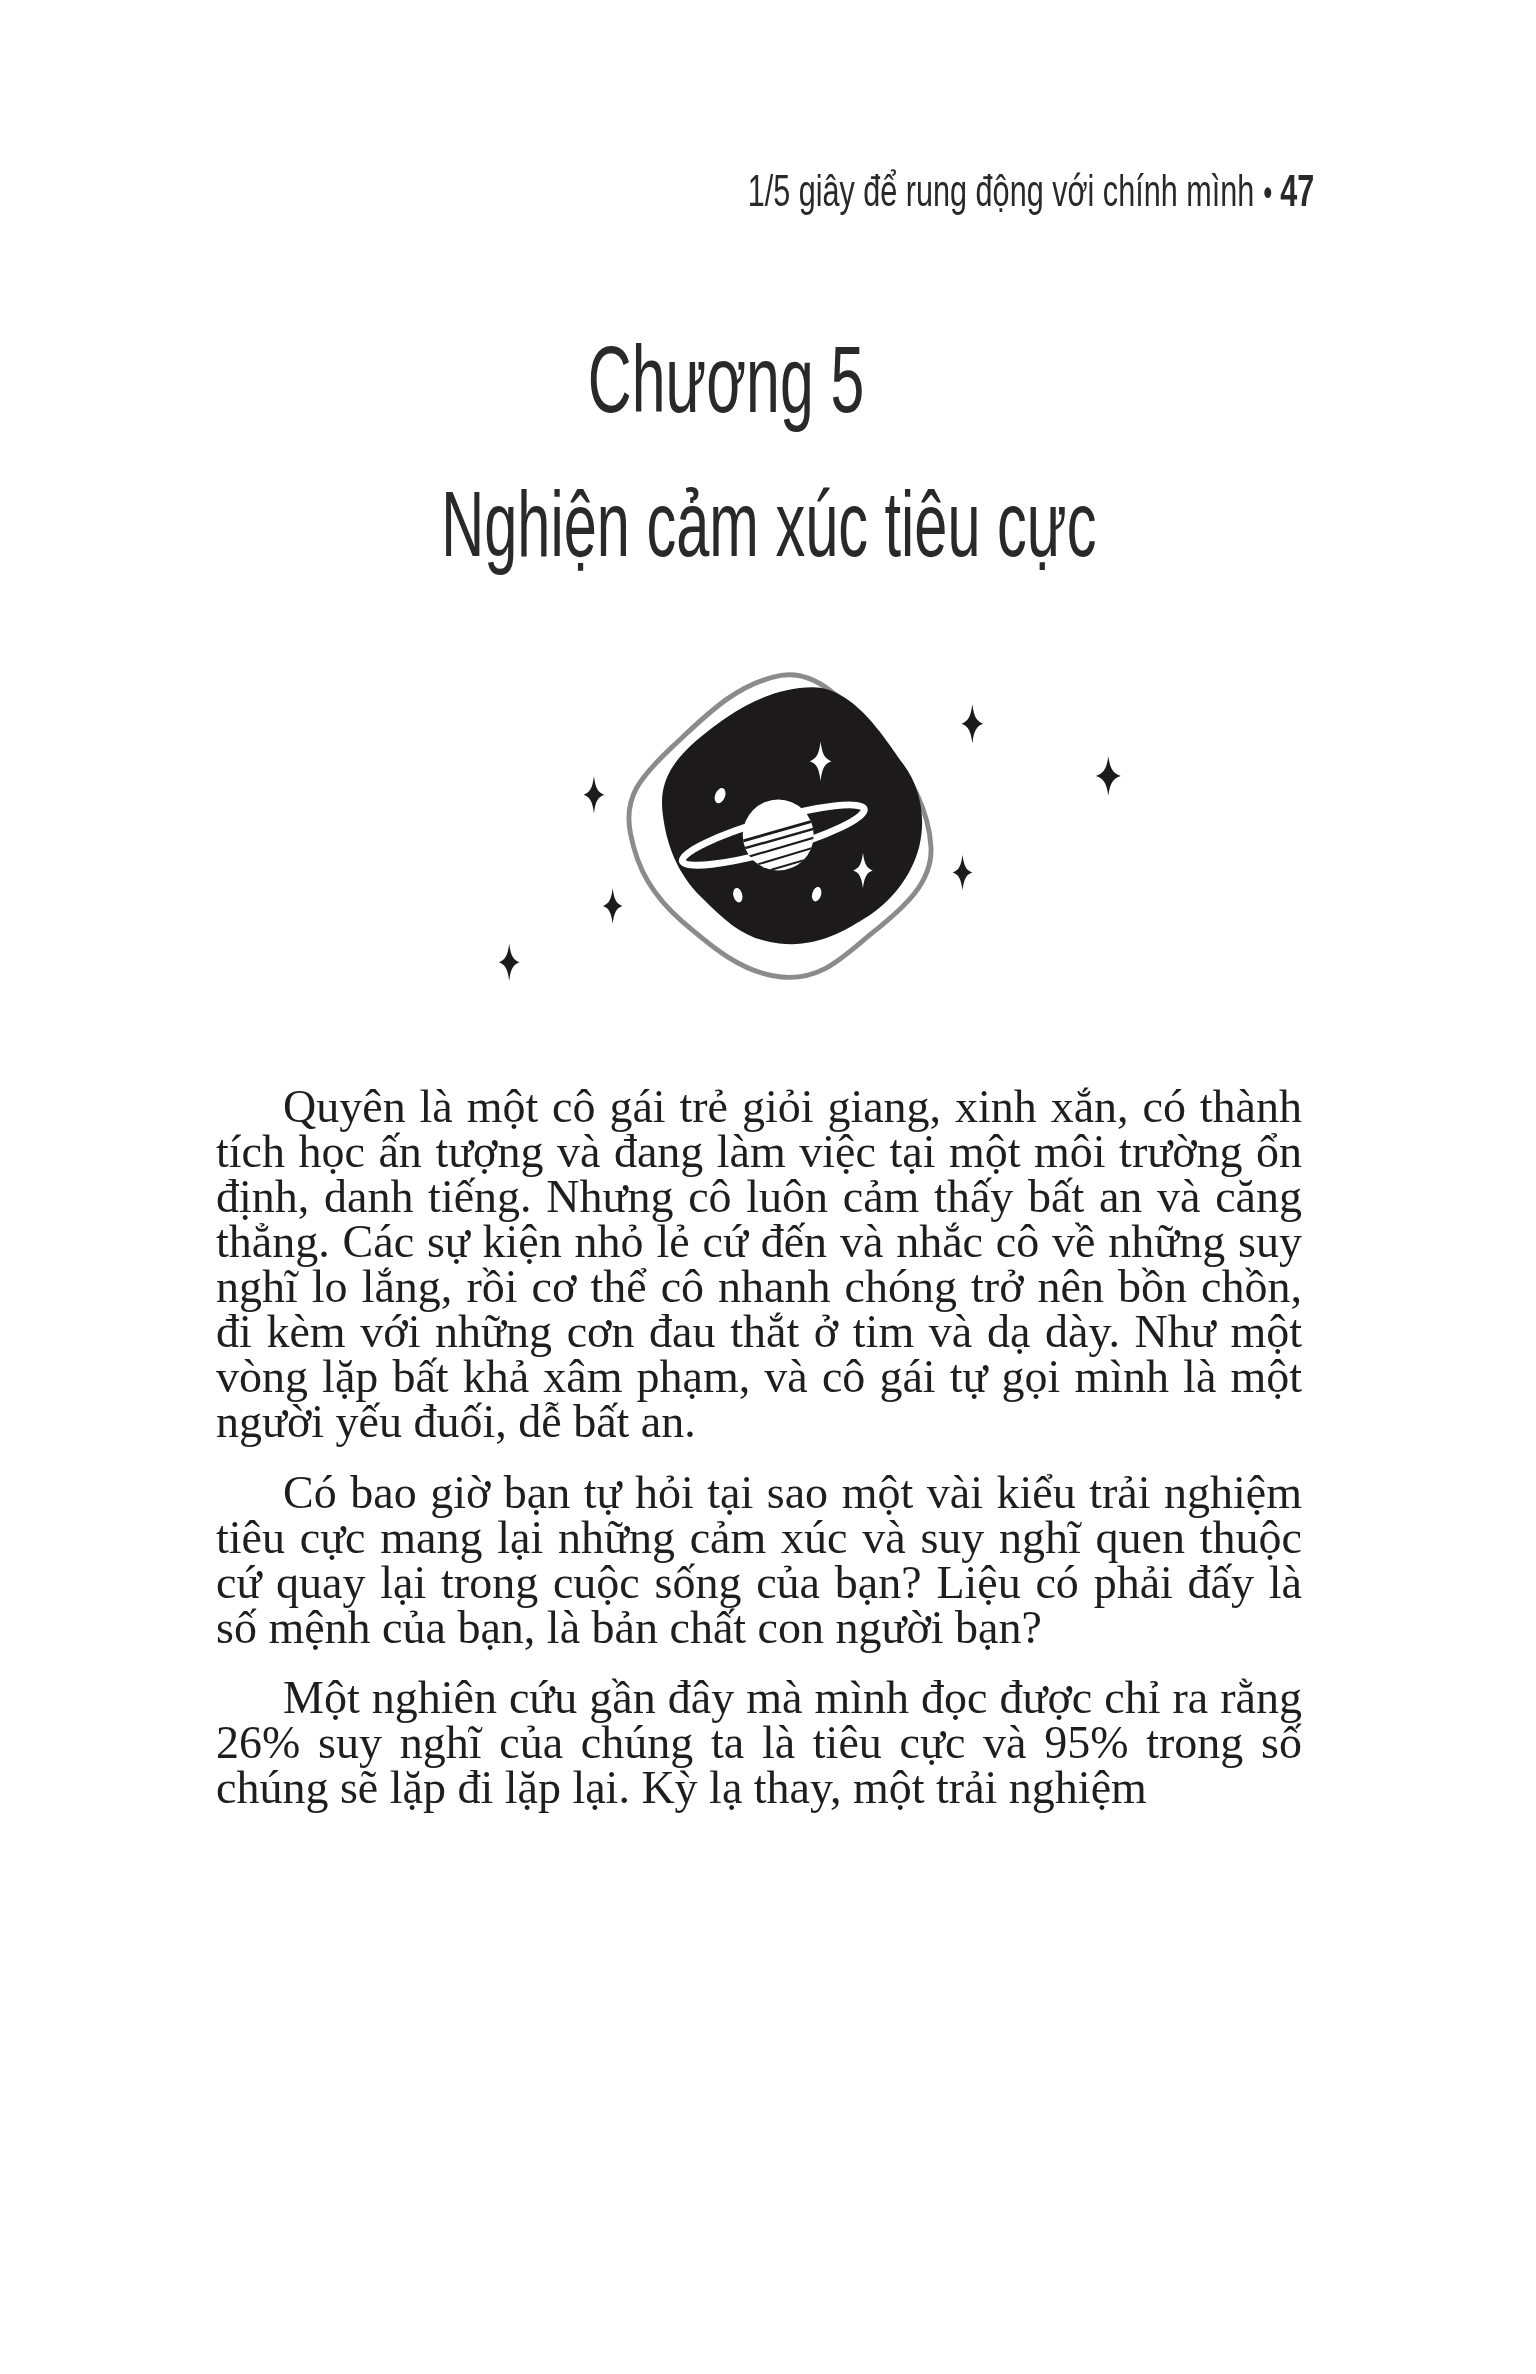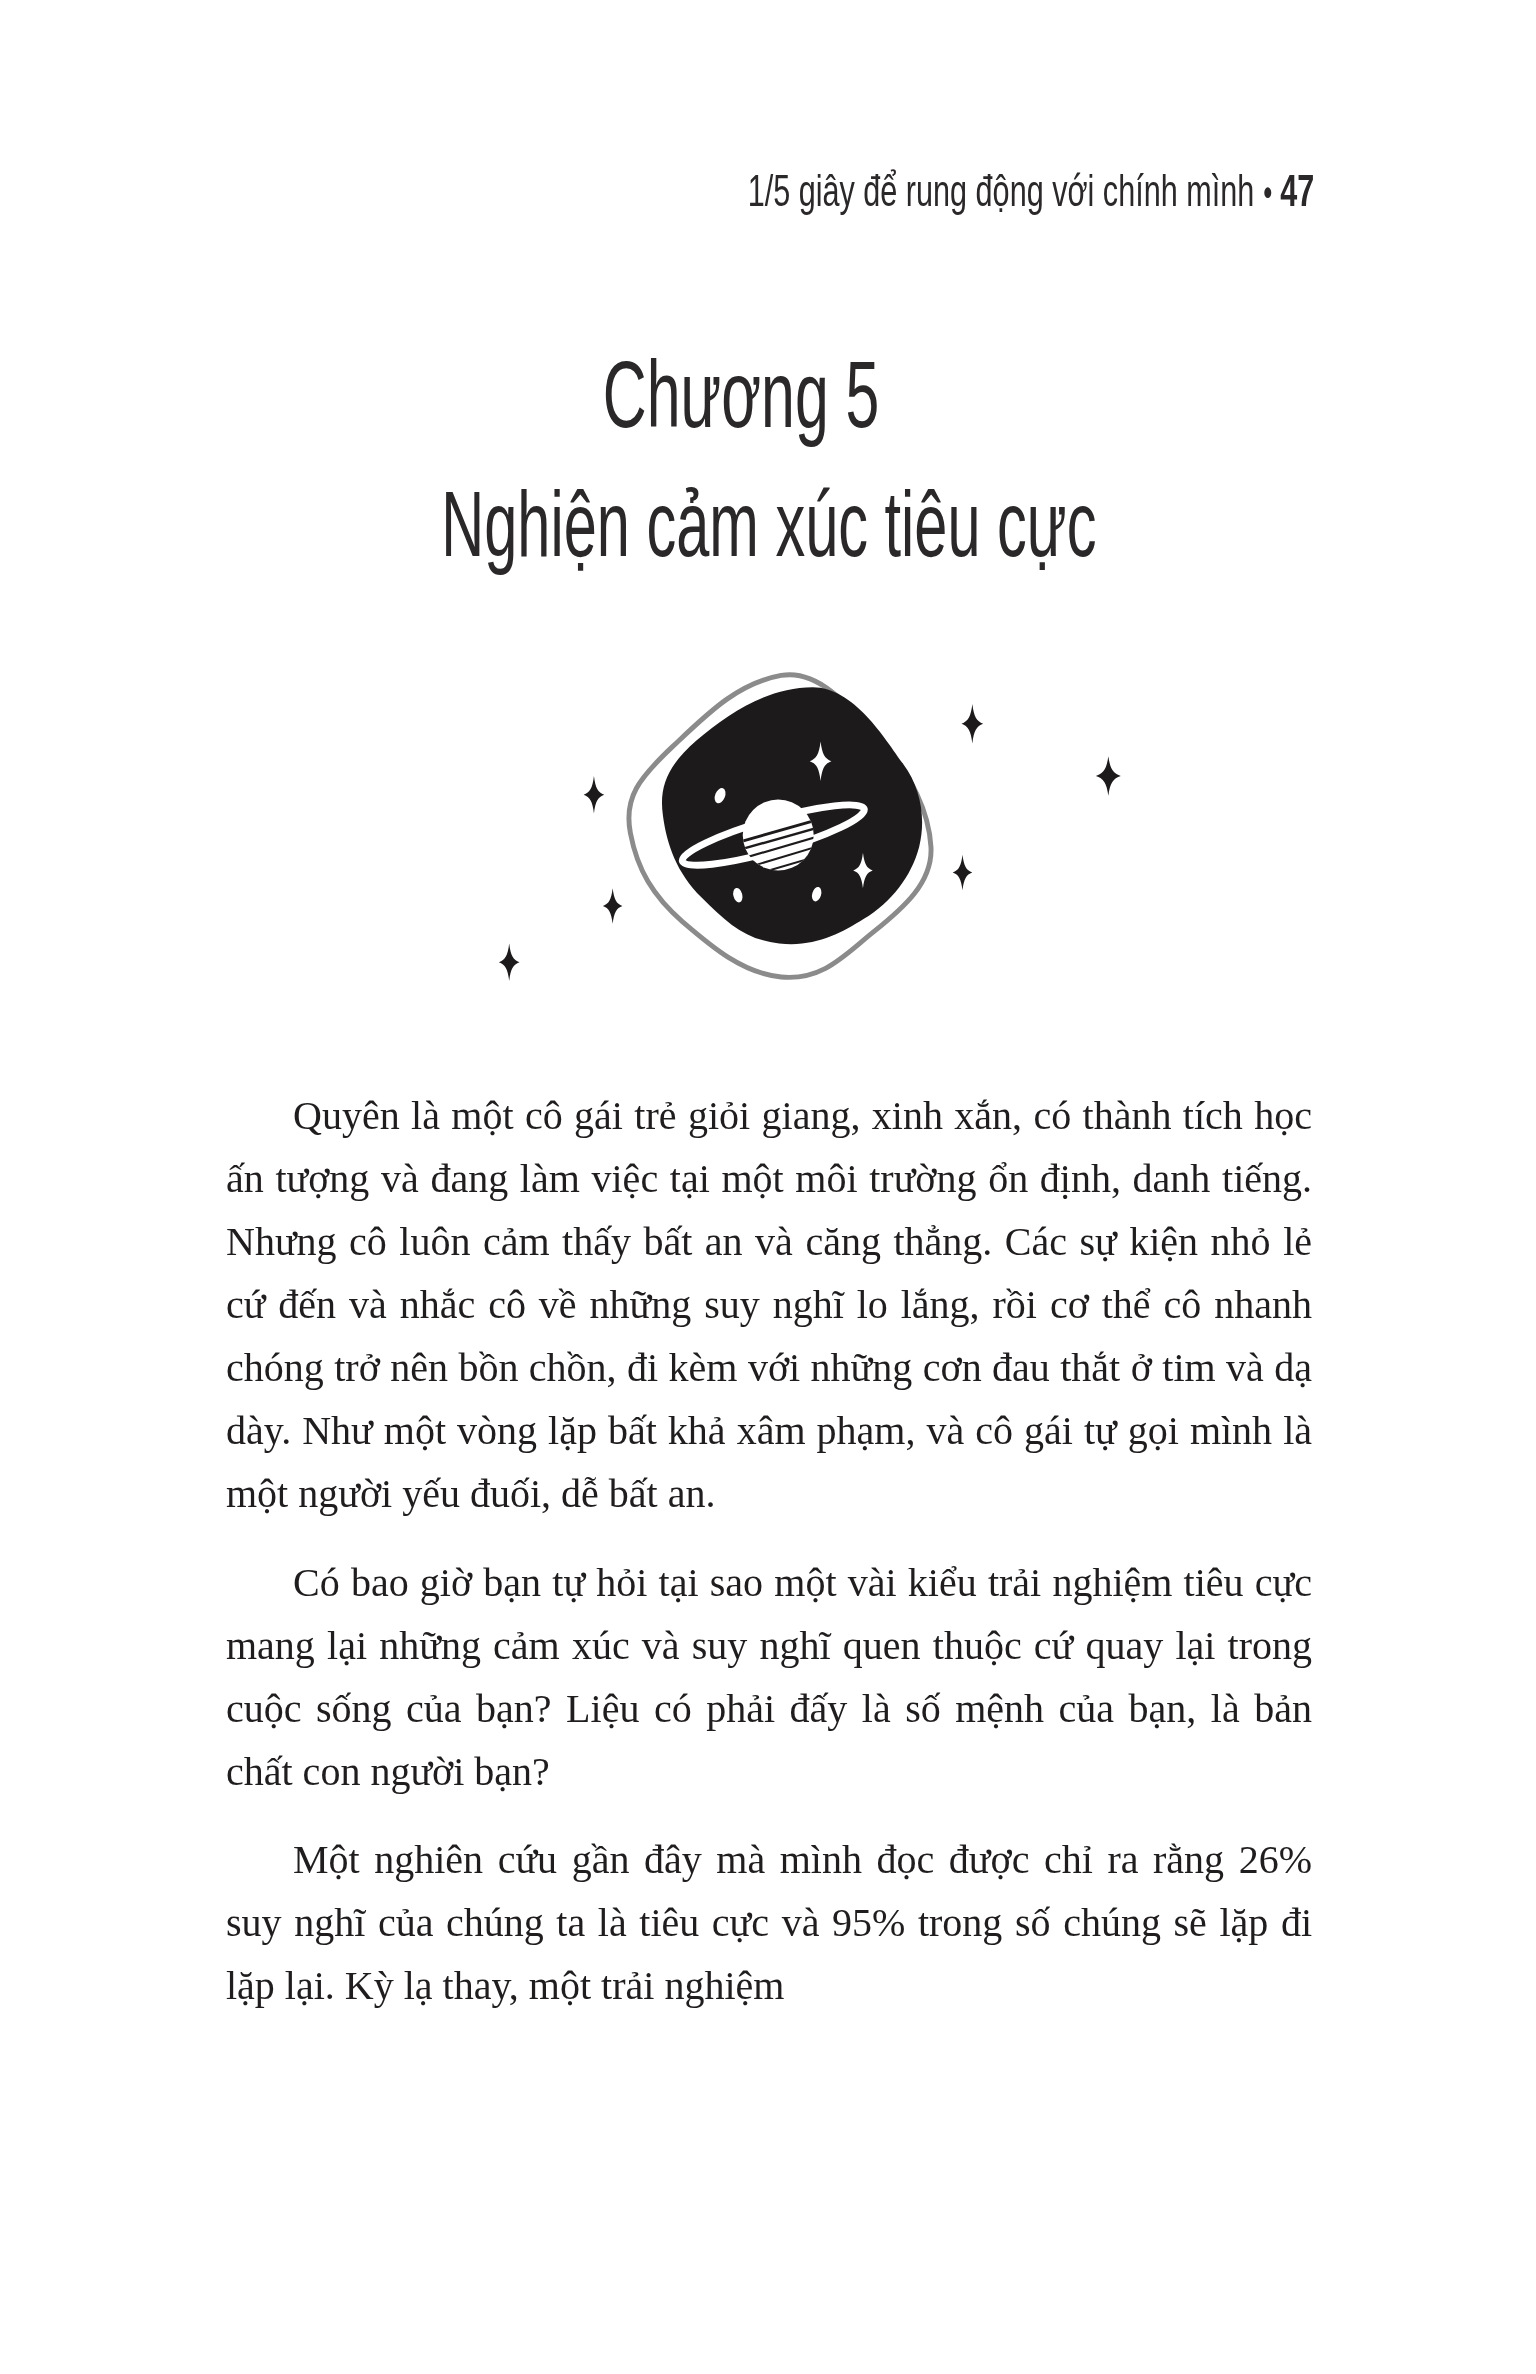--- a/index.html
+++ b/index.html
@@ -43,21 +43,21 @@
     margin:0 11.8px 0 13.8px;
     vertical-align:1px;
   }
   .rh-inner .pagenum{font-weight:700;}
   
   .chapter-label{
     position:absolute;
     top:325px;
     left:0;
     width:1452px;
-    margin:15px;
+    margin:0;
     text-align:center;
     font-family:"Liberation Sans", sans-serif;
     font-weight:400;
     font-size:95px;
     color:var(--heading);
     white-space:nowrap;
   }
   .chapter-title{
     position:absolute;
     top:471px;
@@ -81,25 +81,25 @@
     position:absolute;
     left:448px;
     top:638px;
     width:690px;
     height:473px;
     margin:0;
   }
   
   .body-text{
     position:absolute;
-    left:226px;
+    left:216px;
     top:1084px;
     width:1086px;
-    font-size:40px;
-    line-height:63px;
+    font-size:46px;
+    line-height:45px;
     text-align:justify;
     color:var(--ink);
   }
   .body-text p{
     margin:0 0 25.6px 0;
     text-indent:67px;
   }
 </style>
 </head>
 <body>

